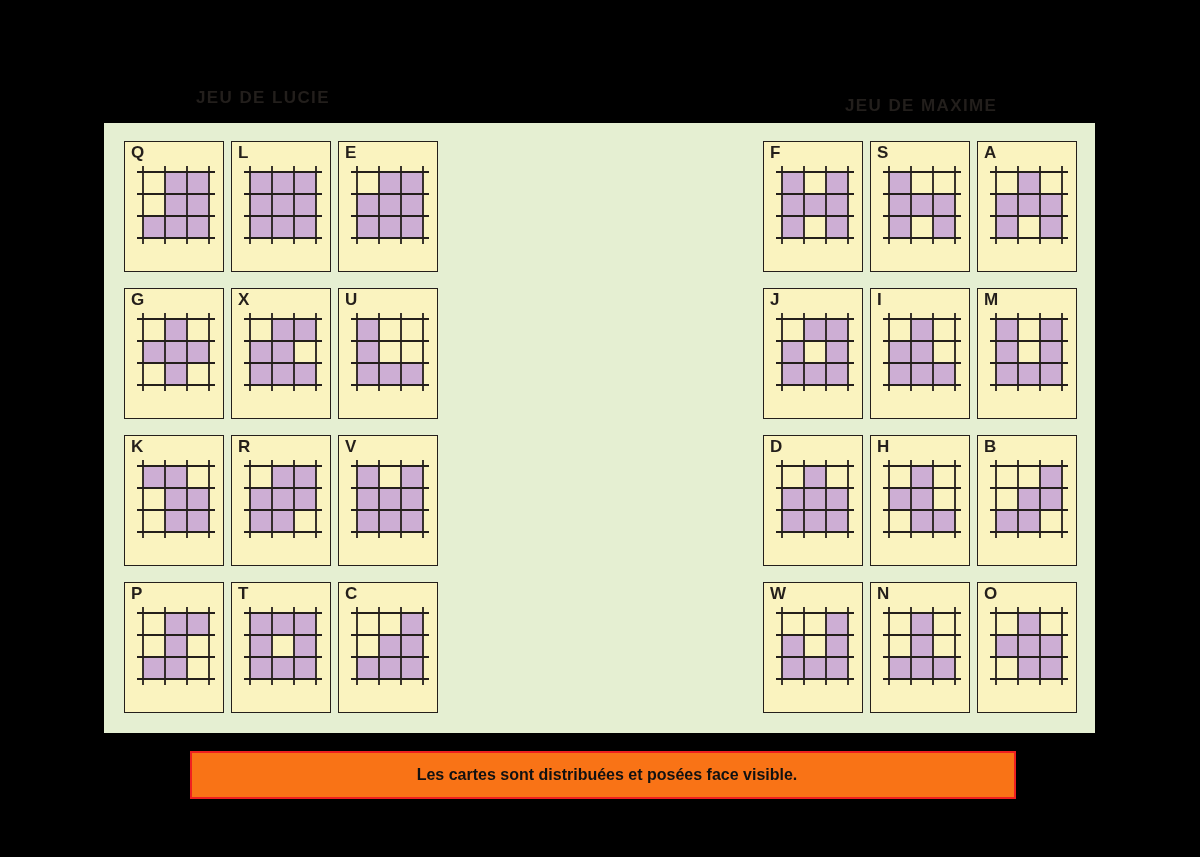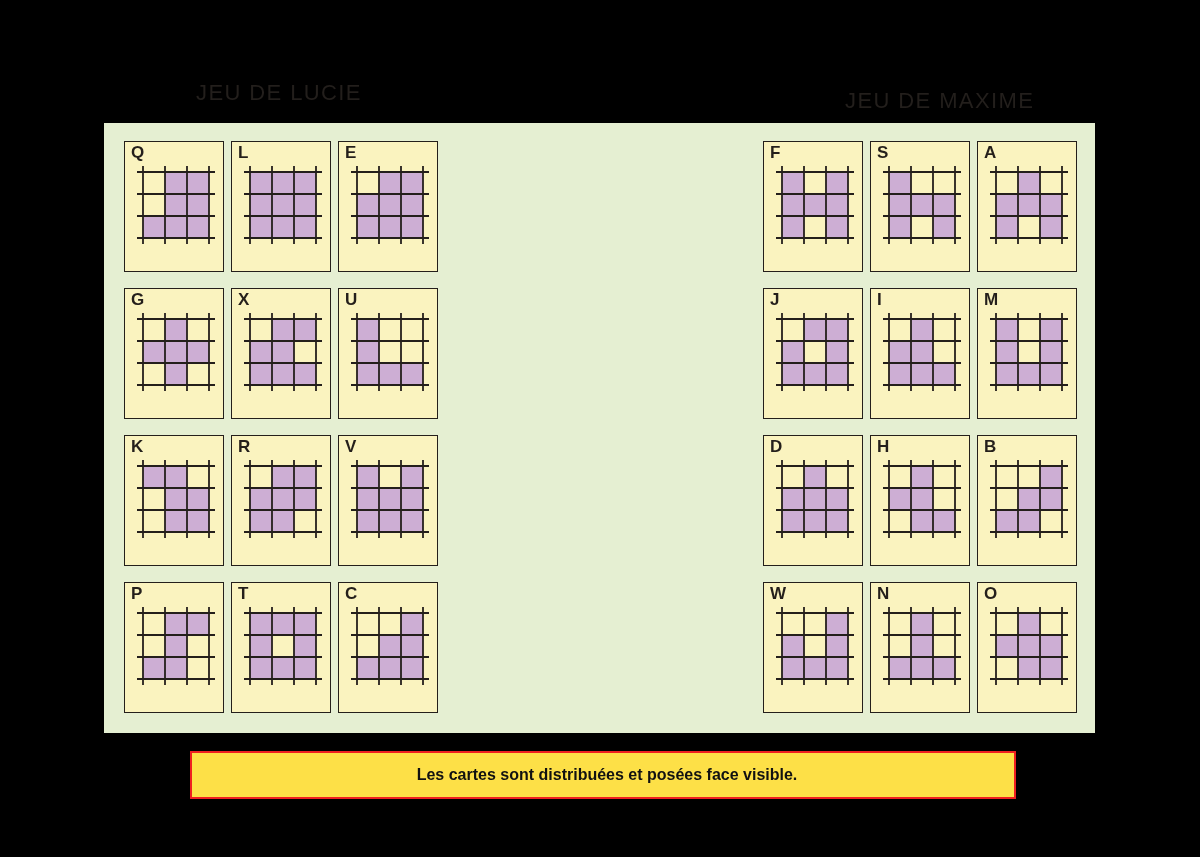--- a/index.html
+++ b/index.html
@@ -11,23 +11,23 @@
     width: 1200px;
     height: 857px;
     position: relative;
     font-family: "Liberation Sans", sans-serif;
     overflow: hidden;
   }
 
   
   .heading {
     position: absolute;
-    top: 80px;
-    font-size: 22px;
-    font-weight: normal;
+    top: 88px;
+    font-size: 17px;
+    font-weight: bold;
     letter-spacing: 1.4px;
     color: #231f1c;
     white-space: nowrap;
   }
   #heading-lucie  { left: 196px; }
   #heading-maxime { left: 845px; margin-top: 8px; }
 
   
   .table-panel {
     position: absolute;
@@ -93,21 +93,21 @@
 
   .lines { position: absolute; left: -6px; top: -6px; }
 
   
   .caption-box {
     position: absolute;
     left: 190px;
     top: 751px;
     width: 826px;
     height: 48px;
-    background: #fde047;
+    background: #f97316;
     border: 2px solid #ef2020;
     box-sizing: border-box;
     display: flex;
     align-items: center;
     justify-content: center;
     padding-left: 8px;
   }
   .caption-text {
     font-size: 16px;
     font-weight: bold;

